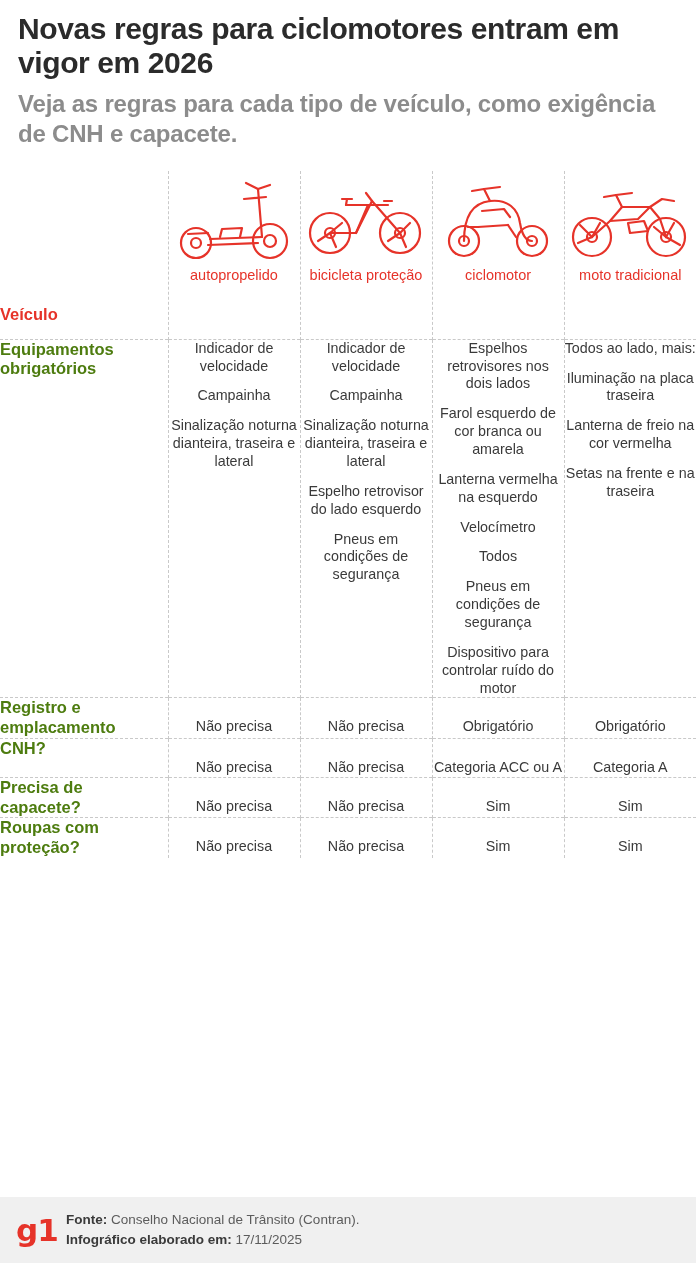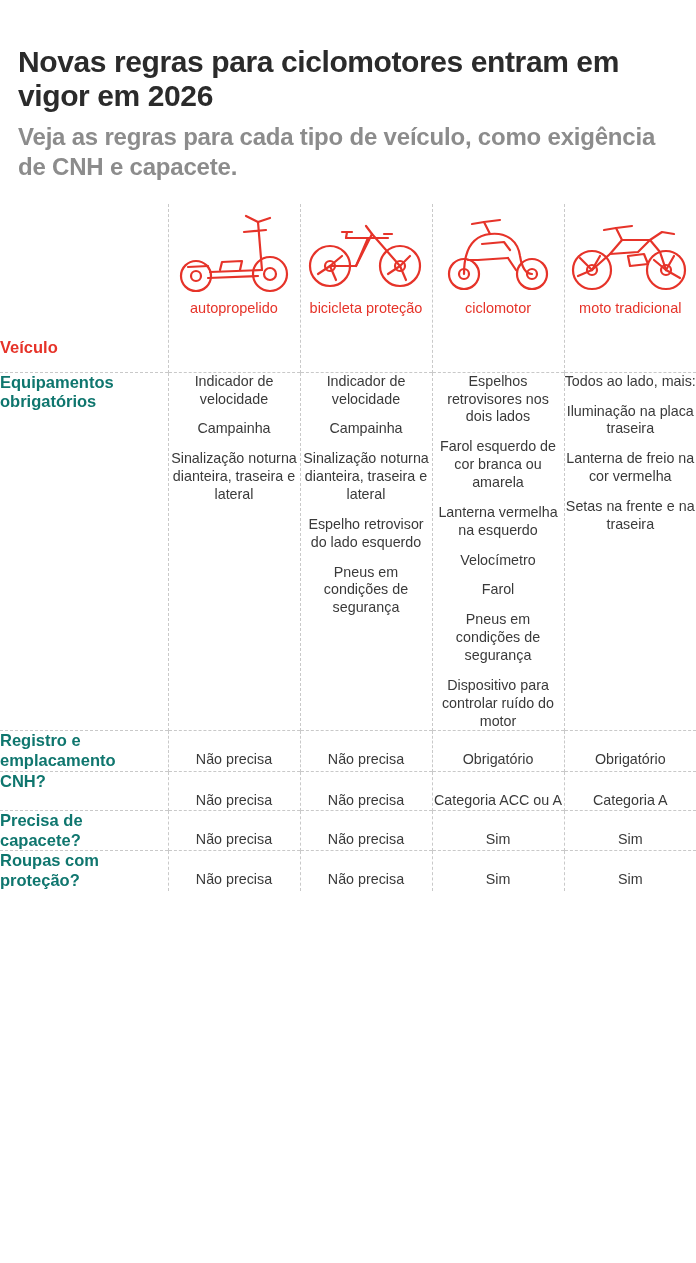--- a/index.html
+++ b/index.html
@@ -12,22 +12,21 @@
   }
   .page {
     position: relative;
     width: 696px;
     height: 1263px;
     background: #ffffff;
     overflow: hidden;
   }
   
   .header {
-    padding: 20px 16px 0 18px;
-    margin-top: 25px;
+    padding: 12px 16px 0 18px;
   }
   .title {
     font-size: 30px;
     line-height: 1.12;
     font-weight: bold;
     color: #2b2b2b;
     letter-spacing: -0.4px;
   }
   .subtitle {
     margin-top: 10px;
@@ -70,21 +69,21 @@
     color: #e63329;
     font-size: 14.5px;
     line-height: 1.12;
     padding-bottom: 12px;
     text-align: center;
   }
   .rowlabel {
     font-weight: bold;
     font-size: 16.5px;
     line-height: 1.2;
-    color: #0f766e;
+    color: #4d7c0f;
     padding: 14px 10px 10px 18px;
   }
   .rowlabel.veiculo {
     color: #e63329;
     vertical-align: bottom;
     padding-bottom: 14px;
   }
   .cell {
     text-align: center;
     font-size: 14.3px;
@@ -247,21 +246,21 @@
         <p>Campainha</p>
         <p>Sinalização noturna dianteira, traseira e lateral</p>
         <p>Espelho retrovisor do lado esquerdo</p>
         <p>Pneus em condições de segurança</p>
       </td>
       <td class="cell vsep">
         <p>Espelhos retrovisores nos dois lados</p>
         <p>Farol esquerdo de cor branca ou amarela</p>
         <p>Lanterna vermelha na esquerdo</p>
         <p>Velocímetro</p>
-        <p>Farol</p>
+        <p>Todos</p>
         <p>Pneus em condições de segurança</p>
         <p>Dispositivo para controlar ruído do motor</p>
       </td>
       <td class="cell vsep">
         <p>Todos ao lado, mais:</p>
         <p>Iluminação na placa traseira</p>
         <p>Lanterna de freio na cor vermelha</p>
         <p>Setas na frente e na traseira</p>
       </td>
     </tr>
@@ -293,14 +292,27 @@
     <tr class="hsep">
       <td class="rowlabel">Roupas com proteção?</td>
       <td class="cell one vsep">Não precisa</td>
       <td class="cell one vsep">Não precisa</td>
       <td class="cell one vsep">Sim</td>
       <td class="cell one vsep">Sim</td>
     </tr>
   </tbody>
     </table>
 
+  <div class="footer">
+    <div class="g1">g1</div>
+    <div class="foot-txt">
+      <div>
+        <b>Fonte:</b>
+        <span>Conselho Nacional de Trânsito (Contran).</span>
+      </div>
+      <div>
+        <b>Infográfico elaborado em:</b>
+        <span>17/11/2025</span>
+      </div>
+    </div>
+  </div>
 
 </div>
 
 </body></html>

